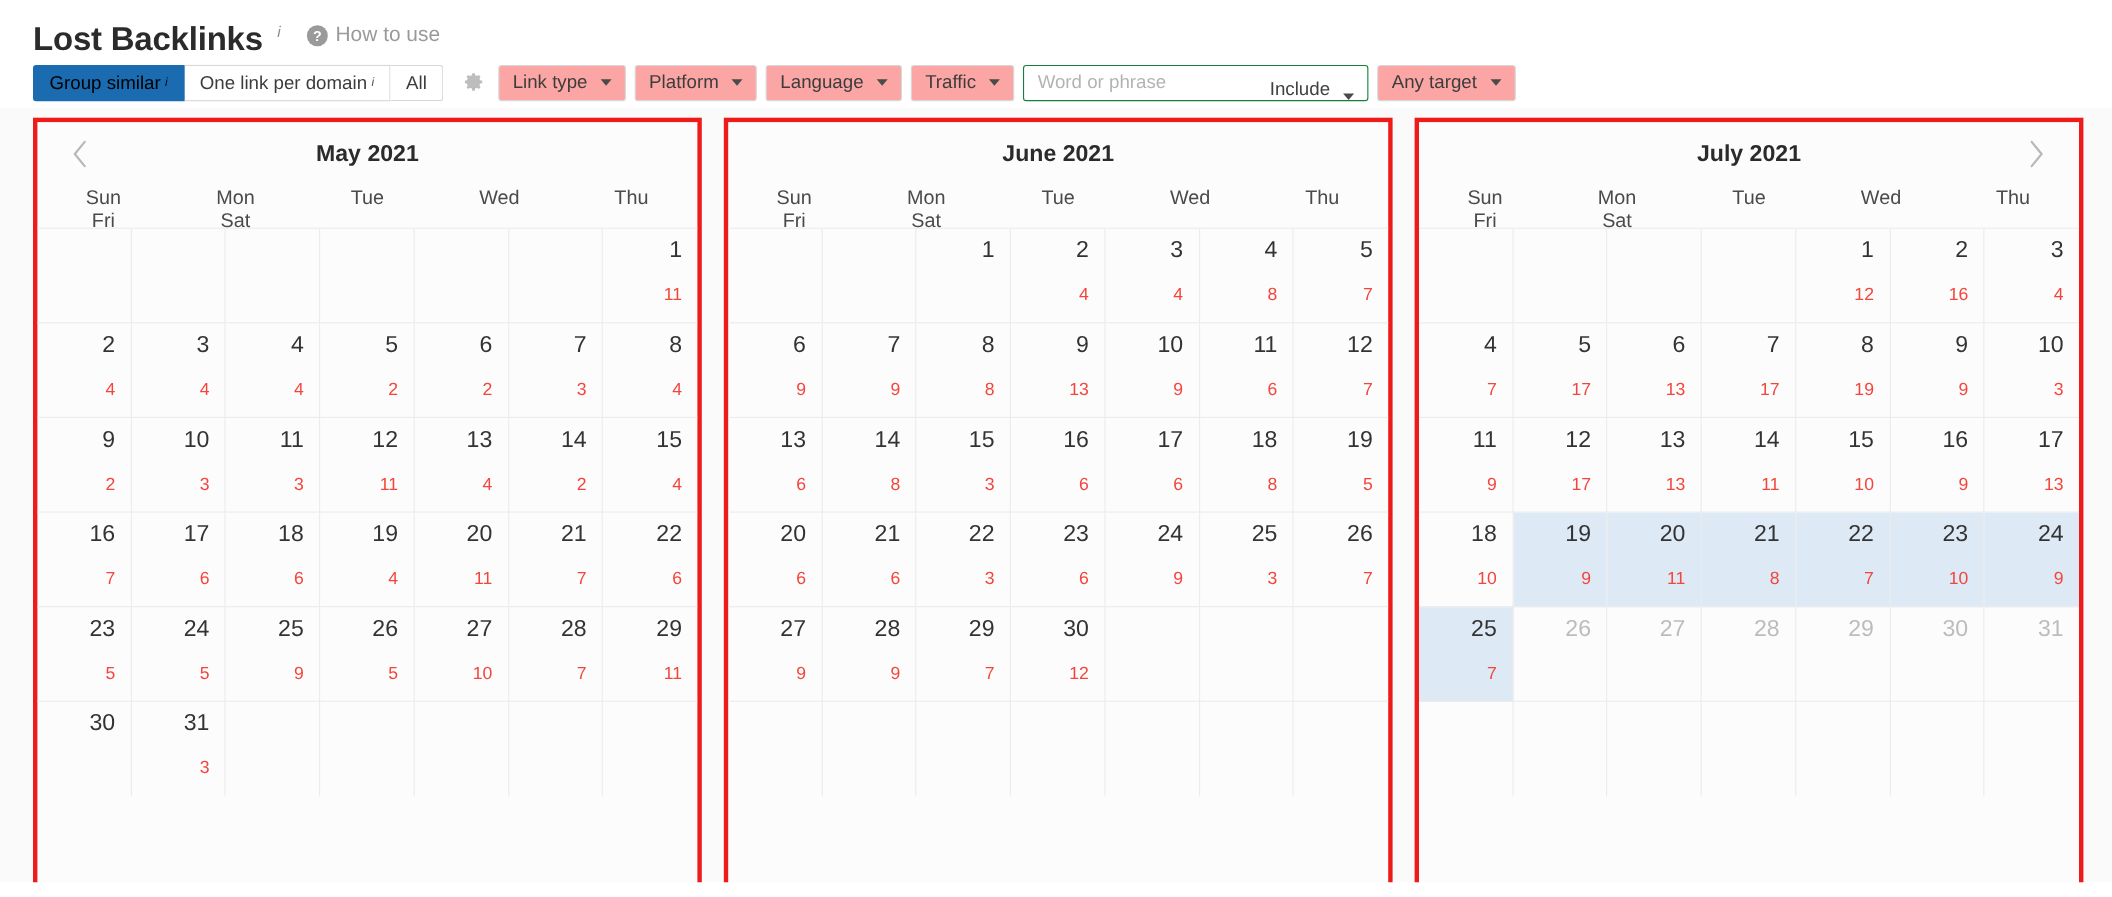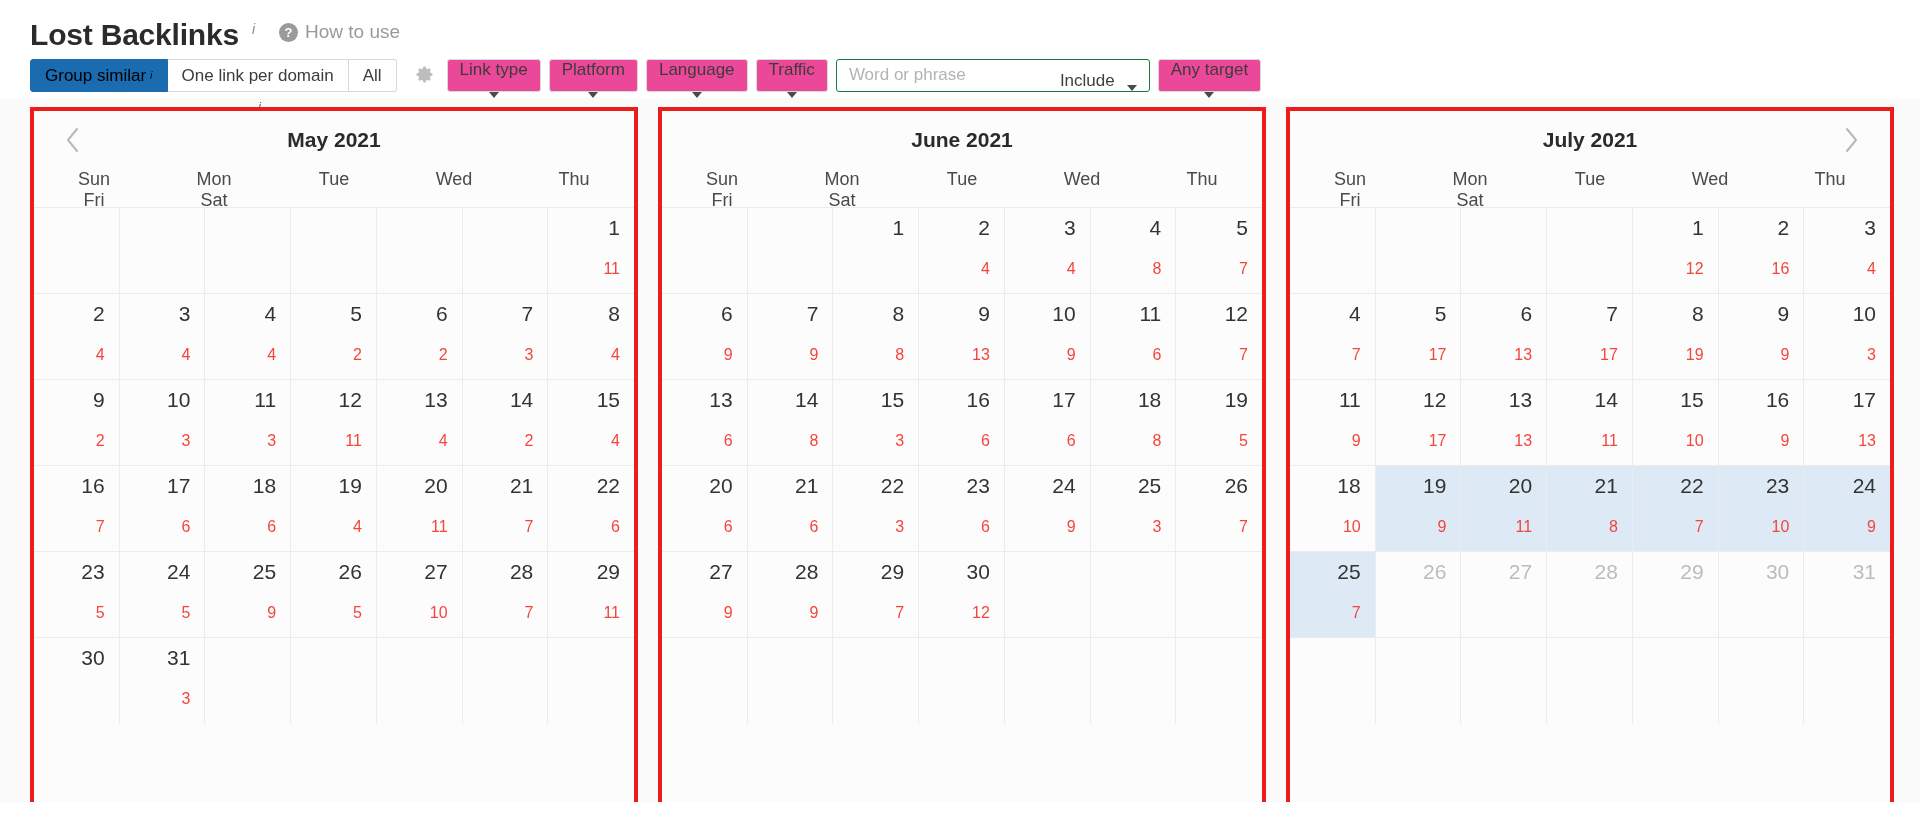--- a/index.html
+++ b/index.html
@@ -48,21 +48,21 @@
   .seg-group { display: flex; align-items: stretch; }
   .seg {
     height: 33px; line-height: 31px;
     padding: 0 14px;
     font-size: 17px; color: #3c3c3c;
     border: 1px solid #d8d8d8;
     background: #ffffff;
     cursor: pointer; white-space: nowrap;
     display: flex; align-items: center;
   }
-  .seg + .seg { border-left: none; flex-direction: column; }
+  .seg + .seg { border-left: none; }
   .seg:first-child { border-radius: 3px 0 0 3px; }
   .seg:last-child { border-radius: 0 3px 3px 0; }
   .seg.active {
     background: #1a6bb0; border-color: #1a6bb0; color: #000000;
   }
   .seg .sup {
     font-size: 11px; vertical-align: super; margin-left: 4px;
     font-style: italic; opacity: 0.9;
   }
   .gear-btn {
@@ -71,24 +71,23 @@
     display: flex; align-items: center; justify-content: center;
   }
   .gear-btn svg { display: block; }
 
   .filter-btn {
     height: 33px;
     padding: 0 12px;
     margin-right: 8px;
     font-size: 17px; color: #3c3c3c;
     border: 1px solid #d8d8d8; border-radius: 3px;
-    background: #ec4899; cursor: pointer;
+    background: #fca5a5; cursor: pointer;
     display: flex; align-items: center; gap: 12px;
     white-space: nowrap;
-    flex-direction: column;
   }
   .caret {
     width: 0; height: 0;
     border-left: 5px solid transparent;
     border-right: 5px solid transparent;
     border-top: 6px solid #4a4a4a;
     flex: 0 0 auto;
   }
   .search-group {
     display: flex; align-items: center;

